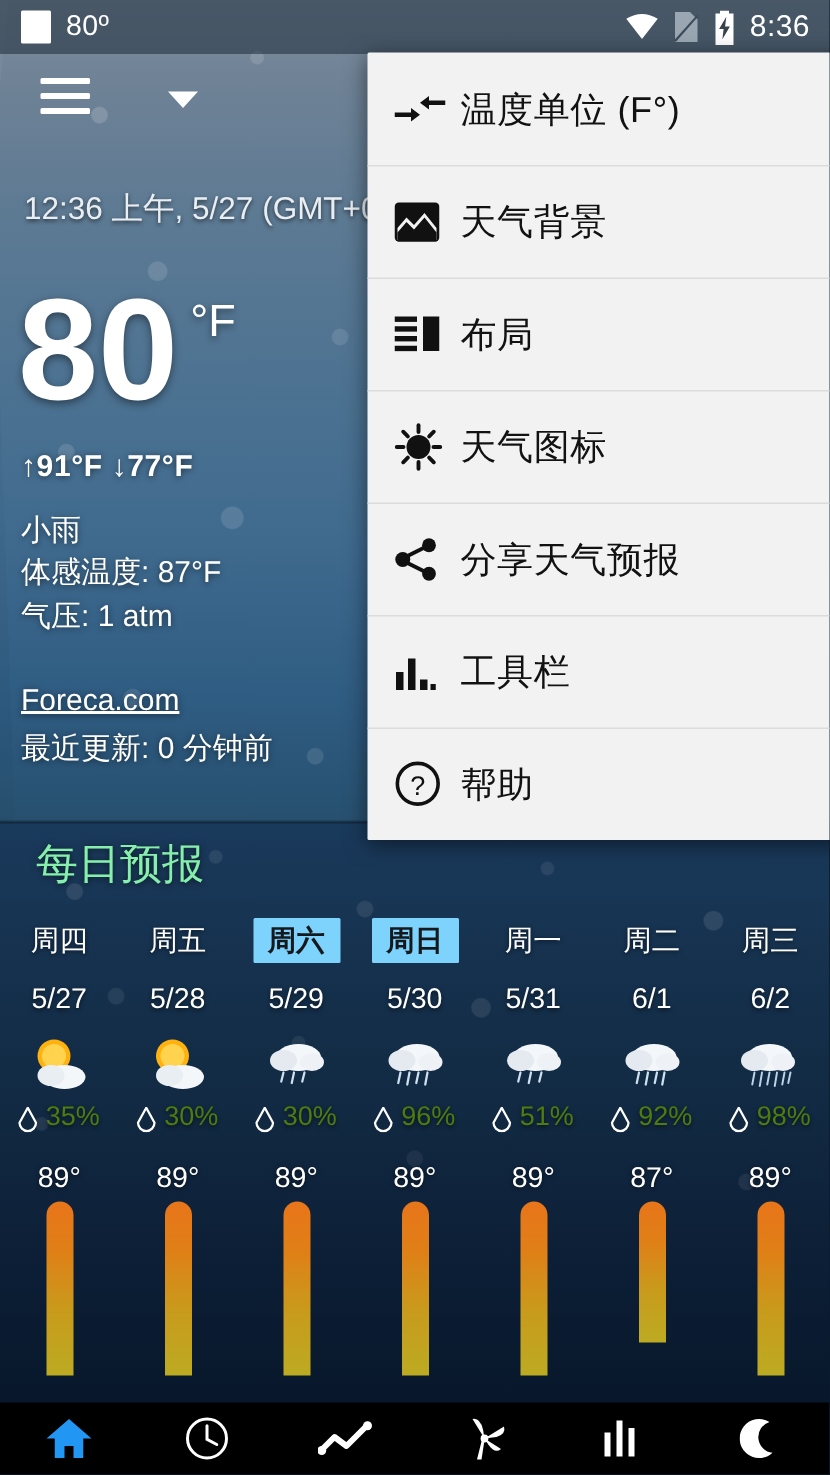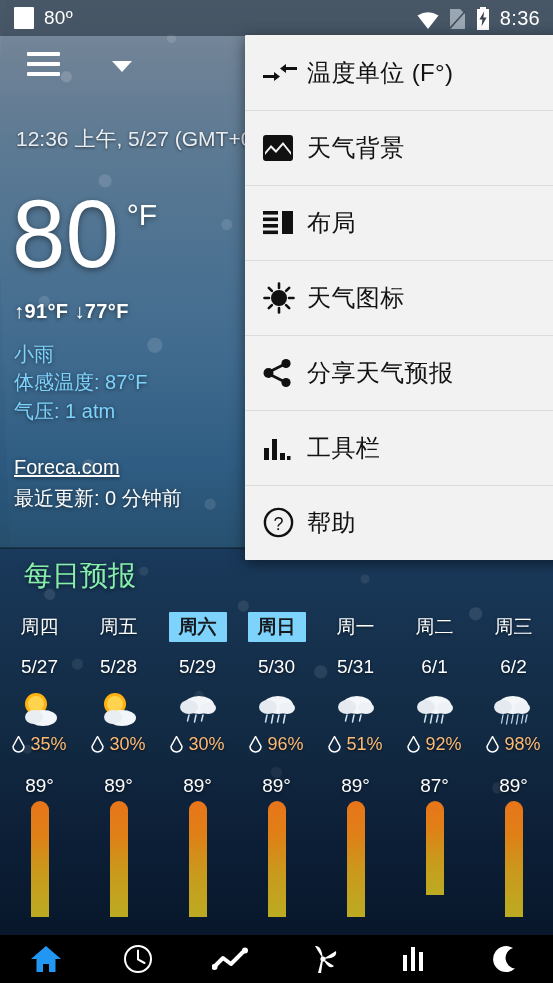--- a/index.html
+++ b/index.html
@@ -65,53 +65,53 @@
 
   
   .statusbar {
     position:absolute; left:0; top:0; width:553px; height:36px;
     display:flex; align-items:center; z-index:20;
     background:rgba(30,44,58,.55); color:#fff;
   }
   .sb-left { display:flex; align-items:center; gap:10px; padding-left:14px; }
   .sb-sq { width:20px; height:22px; background:#fff; border-radius:1px; }
   .sb-temp { font-size:19px; letter-spacing:.3px; }
-  .sb-right { margin-left:auto; display:flex; align-items:flex-end; gap:9px; padding-right:13px; }
+  .sb-right { margin-left:auto; display:flex; align-items:flex-start; gap:9px; padding-right:13px; }
   .sb-clock { font-size:20px; letter-spacing:.3px; }
 
   
   .hamburger { position:absolute; left:27px; top:52px; z-index:6; cursor:pointer; }
   .hamburger span { display:block; width:33px; height:4px; background:#fff; margin-bottom:6px; border-radius:1px; }
   .chevron {
     position:absolute; left:112px; top:61px; z-index:6; width:0; height:0;
     border-left:10px solid transparent; border-right:10px solid transparent;
     border-top:11px solid #fff; cursor:pointer;
   }
   .datetime {
     position:absolute; left:16px; top:125px; z-index:5;
     font-size:21px; color:#e9eef3; white-space:nowrap;
     text-shadow:0 1px 3px rgba(0,0,0,.6);
   }
   .bigtemp-wrap { position:absolute; left:12px; top:190px; z-index:5; display:flex; align-items:flex-start; }
   .bigtemp {
-    font-size:96px; line-height:.92; color:#fff; font-weight:400;
+    font-size:96px; line-height:.92; color:#fff; font-weight:700;
     text-shadow:0 2px 6px rgba(0,0,0,.45);
   }
   .bigunit {
     font-size:30px; color:#fff; margin-left:8px; margin-top:8px;
     text-shadow:0 2px 5px rgba(0,0,0,.45);
   }
   .hilo {
     position:absolute; left:14px; top:300px; z-index:5;
     font-size:20px; color:#fff; font-weight:bold; letter-spacing:.4px;
     text-shadow:0 1px 4px rgba(0,0,0,.55);
   }
   .cond-block {
     position:absolute; left:14px; top:340px; z-index:5;
-    font-size:20px; color:#7dd3fc; line-height:1.42;
+    font-size:20px; color:#ffffff; line-height:1.42;
     text-shadow:0 1px 4px rgba(0,0,0,.55);
   }
   .src-link {
     position:absolute; left:14px; top:456px; z-index:5;
     font-size:20px; color:#fff; text-decoration:underline;
     text-shadow:0 1px 4px rgba(0,0,0,.55); cursor:pointer;
   }
   .updated {
     position:absolute; left:14px; top:485px; z-index:5;
     font-size:20px; color:#fff; text-shadow:0 1px 4px rgba(0,0,0,.55);
@@ -158,22 +158,22 @@
   }
   .fc-col.weekend .fc-day {
     background:#7dd3fc; color:#15181c; font-weight:bold; text-shadow:none;
   }
   .fc-date {
     margin-top:14px; font-size:19px; color:#fff;
     text-shadow:0 1px 3px rgba(0,0,0,.6);
   }
   .fc-icon { margin-top:9px; height:42px; display:flex; align-items:center; justify-content:center; }
   .fc-pop {
-    margin-top:5px; font-size:18px; color:#fdba74; display:flex;
-    align-items:center; gap:5px; text-shadow:0 1px 3px rgba(0,0,0,.6);
+    margin-top:5px; font-size:18px; color:#4d7c0f; display:flex;
+    align-items:flex-end; gap:5px; text-shadow:0 1px 3px rgba(0,0,0,.6);
   }
   .drop { width:13px; height:17px; flex:0 0 13px; }
   .fc-hi {
     margin-top:20px; font-size:19px; color:#fff;
     text-shadow:0 1px 3px rgba(0,0,0,.6);
   }
   .fc-bar {
     margin-top:4px; width:18px; border-radius:9px 9px 0 0;
     background:linear-gradient(180deg,#E8751A 0%,#E07F17 28%,#C99A1C 62%,#BCAB22 100%);
   }

